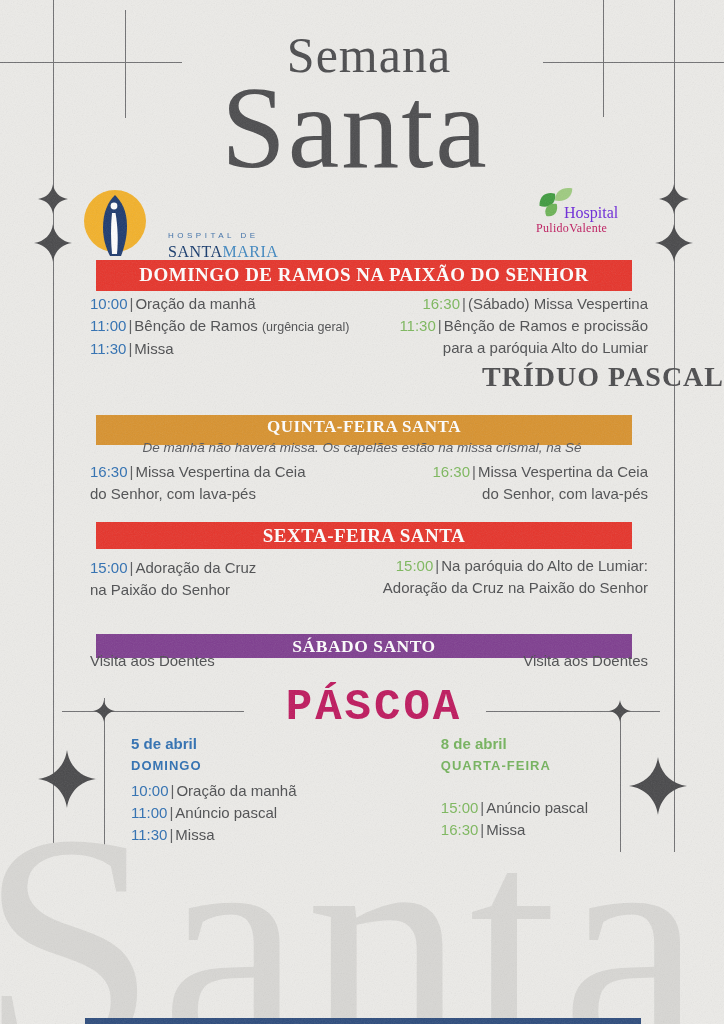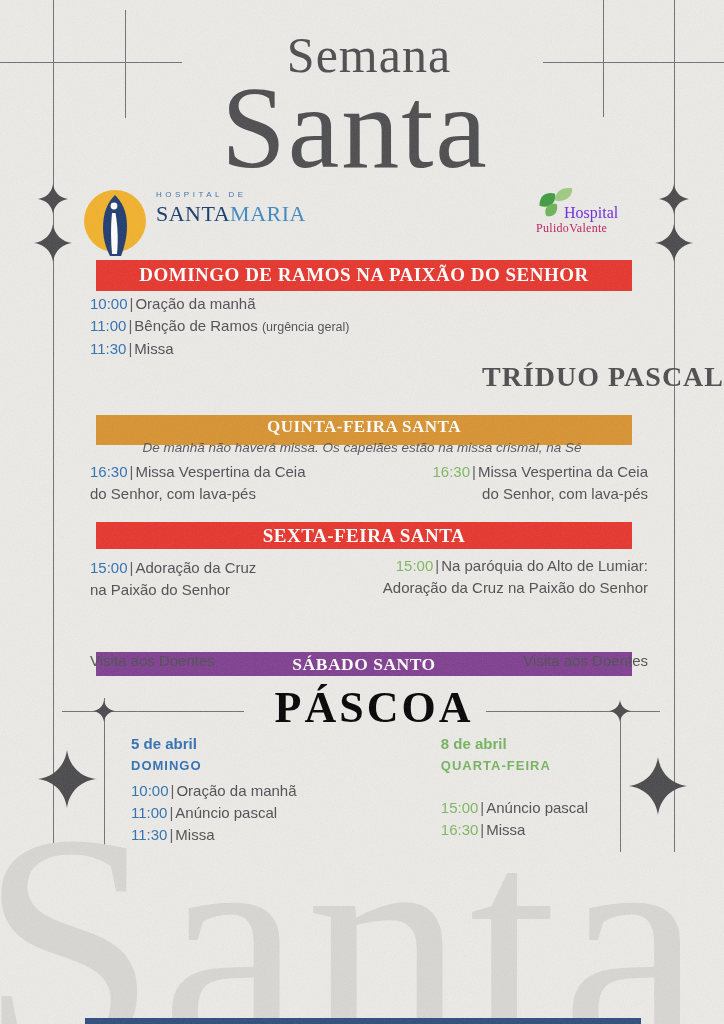--- a/index.html
+++ b/index.html
@@ -27,23 +27,23 @@
     font-family:"Liberation Serif", serif; font-size:116px; line-height:1;
     color:#4b4b4d; letter-spacing:2px;
   }
   .watermark {
     position:absolute; top:786px; left:-20px;
     font-family:"Liberation Serif", serif; font-size:318px; line-height:1;
     color:#d8d7d4; letter-spacing:4px; white-space:nowrap;
   }
 
   
-  .logo-sm { position:absolute; left:84px; top:190px; display:flex; align-items:flex-start; gap:10px; }
+  .logo-sm { position:absolute; left:84px; top:190px; display:flex; align-items:flex-end; gap:22px; }
   .logo-sm-tag { font-size:8px; letter-spacing:3.5px; color:#3d6fa8; margin-bottom:4px; }
-  .logo-sm-name { font-family:"Liberation Serif", serif; font-size:22px; letter-spacing:.5px; line-height:1; }
+  .logo-sm-name { font-family:"Liberation Serif", serif; font-size:16px; letter-spacing:.5px; line-height:1; }
   .logo-sm-name .na { color:#14386b; }
   .logo-sm-name .nb { color:#3f87c0; }
   .logo-pv { position:absolute; left:536px; top:186px; width:130px; font-family:"Liberation Serif", serif; }
   .logo-pv svg { position:absolute; left:0; top:0; }
   .pv-line1 { margin-left:28px; padding-top:18px; font-size:16px; color:#6d28d9; line-height:1.1; }
   .pv-line2 { font-size:12px; color:#be185d; letter-spacing:.3px; line-height:1.15; }
 
   
   .banner {
     position:absolute; left:96px; width:536px; text-align:center;
@@ -52,22 +52,22 @@
   .banner.red    { background:#e6332a; height:31px; line-height:29px; font-size:19px;   letter-spacing:.5px; }
   .banner.orange { background:#d8922e; height:30px; line-height:24px; font-size:17px;   letter-spacing:.5px; }
   .banner.purple { background:#7e3d8f; height:24px; line-height:25px; font-size:17.5px; letter-spacing:.5px; }
   .h-triduo {
     position:absolute; top:361px; left:0; right:0; text-align:right;
     font-family:"Liberation Serif", serif; font-weight:bold; font-size:28px;
     color:#4b4b4d; letter-spacing:1px;
   }
   .h-pascoa {
     position:absolute; top:682px; left:0; right:0; text-align:center;
-    font-family:Liberation Serif, serif; font-weight:bold; font-size:44px;
-    color:#000000; letter-spacing:3px;padding-left:24px;
+    font-family:Liberation Mono, monospace; font-weight:bold; font-size:44px;
+    color:#be185d; letter-spacing:3px;padding-left:24px;
   }
   .banner-note {
     position:absolute; top:440px; left:0; right:0; text-align:center;
     font-style:italic; font-size:13.5px; color:#55565a;
   }
 
   
   .col-left  { position:absolute; left:90px;  text-align:left;  font-size:15px; line-height:22px; }
   .col-right { position:absolute; right:76px; text-align:right; font-size:15px; line-height:22px; }
   .time  { color:#2e6fb2; }
@@ -159,20 +159,25 @@
   </div>
 
   <div class="banner red" style="top:260px">DOMINGO DE RAMOS NA PAIXÃO DO SENHOR</div>
 
   <div class="col-left" style="top:293px">
     <div><span class="time">10:00</span><span class="sep">|</span><span>Oração da manhã</span></div>
     <div><span class="time">11:00</span><span class="sep">|</span><span>Bênção de Ramos</span> <span class="note">(urgência geral)</span></div>
     <div><span class="time">11:30</span><span class="sep">|</span><span>Missa</span></div>
   </div>
 
+  <div class="col-right g" style="top:293px">
+    <div><span class="time">16:30</span><span class="sep">|</span><span>(Sábado) Missa Vespertina</span></div>
+    <div><span class="time">11:30</span><span class="sep">|</span><span>Bênção de Ramos e procissão</span></div>
+    <div>para a paróquia Alto do Lumiar</div>
+  </div>
 
   <div class="h-triduo">TRÍDUO PASCAL</div>
 
   <div class="banner orange" style="top:415px">QUINTA-FEIRA SANTA</div>
   <div class="banner-note">De manhã não haverá missa. Os capelães estão na missa crismal, na Sé</div>
 
   <div class="col-left" style="top:461px">
     <div><span class="time">16:30</span><span class="sep">|</span><span>Missa Vespertina da Ceia</span></div>
     <div>do Senhor, com lava-pés</div>
   </div>
@@ -185,21 +190,21 @@
 
   <div class="col-left" style="top:557px">
     <div><span class="time">15:00</span><span class="sep">|</span><span>Adoração da Cruz</span></div>
     <div>na Paixão do Senhor</div>
   </div>
   <div class="col-right g" style="top:555px">
     <div><span class="time">15:00</span><span class="sep">|</span><span>Na paróquia do Alto de Lumiar:</span></div>
     <div>Adoração da Cruz na Paixão do Senhor</div>
   </div>
 
-  <div class="banner purple" style="top:652px">SÁBADO SANTO</div>
+  <div class="banner purple" style="top:634px">SÁBADO SANTO</div>
   <div class="col-left" style="top:650px">Visita aos Doentes</div>
   <div class="col-right" style="top:650px">Visita aos Doentes</div>
 
   <div class="h-pascoa">PÁSCOA</div>
 
   <div class="pascoa-col pl">
     <div class="date">5 de abril</div>
     <div class="day">DOMINGO</div>
     <div class="events">
       <div><span class="time">10:00</span><span class="sep">|</span><span>Oração da manhã</span></div>

